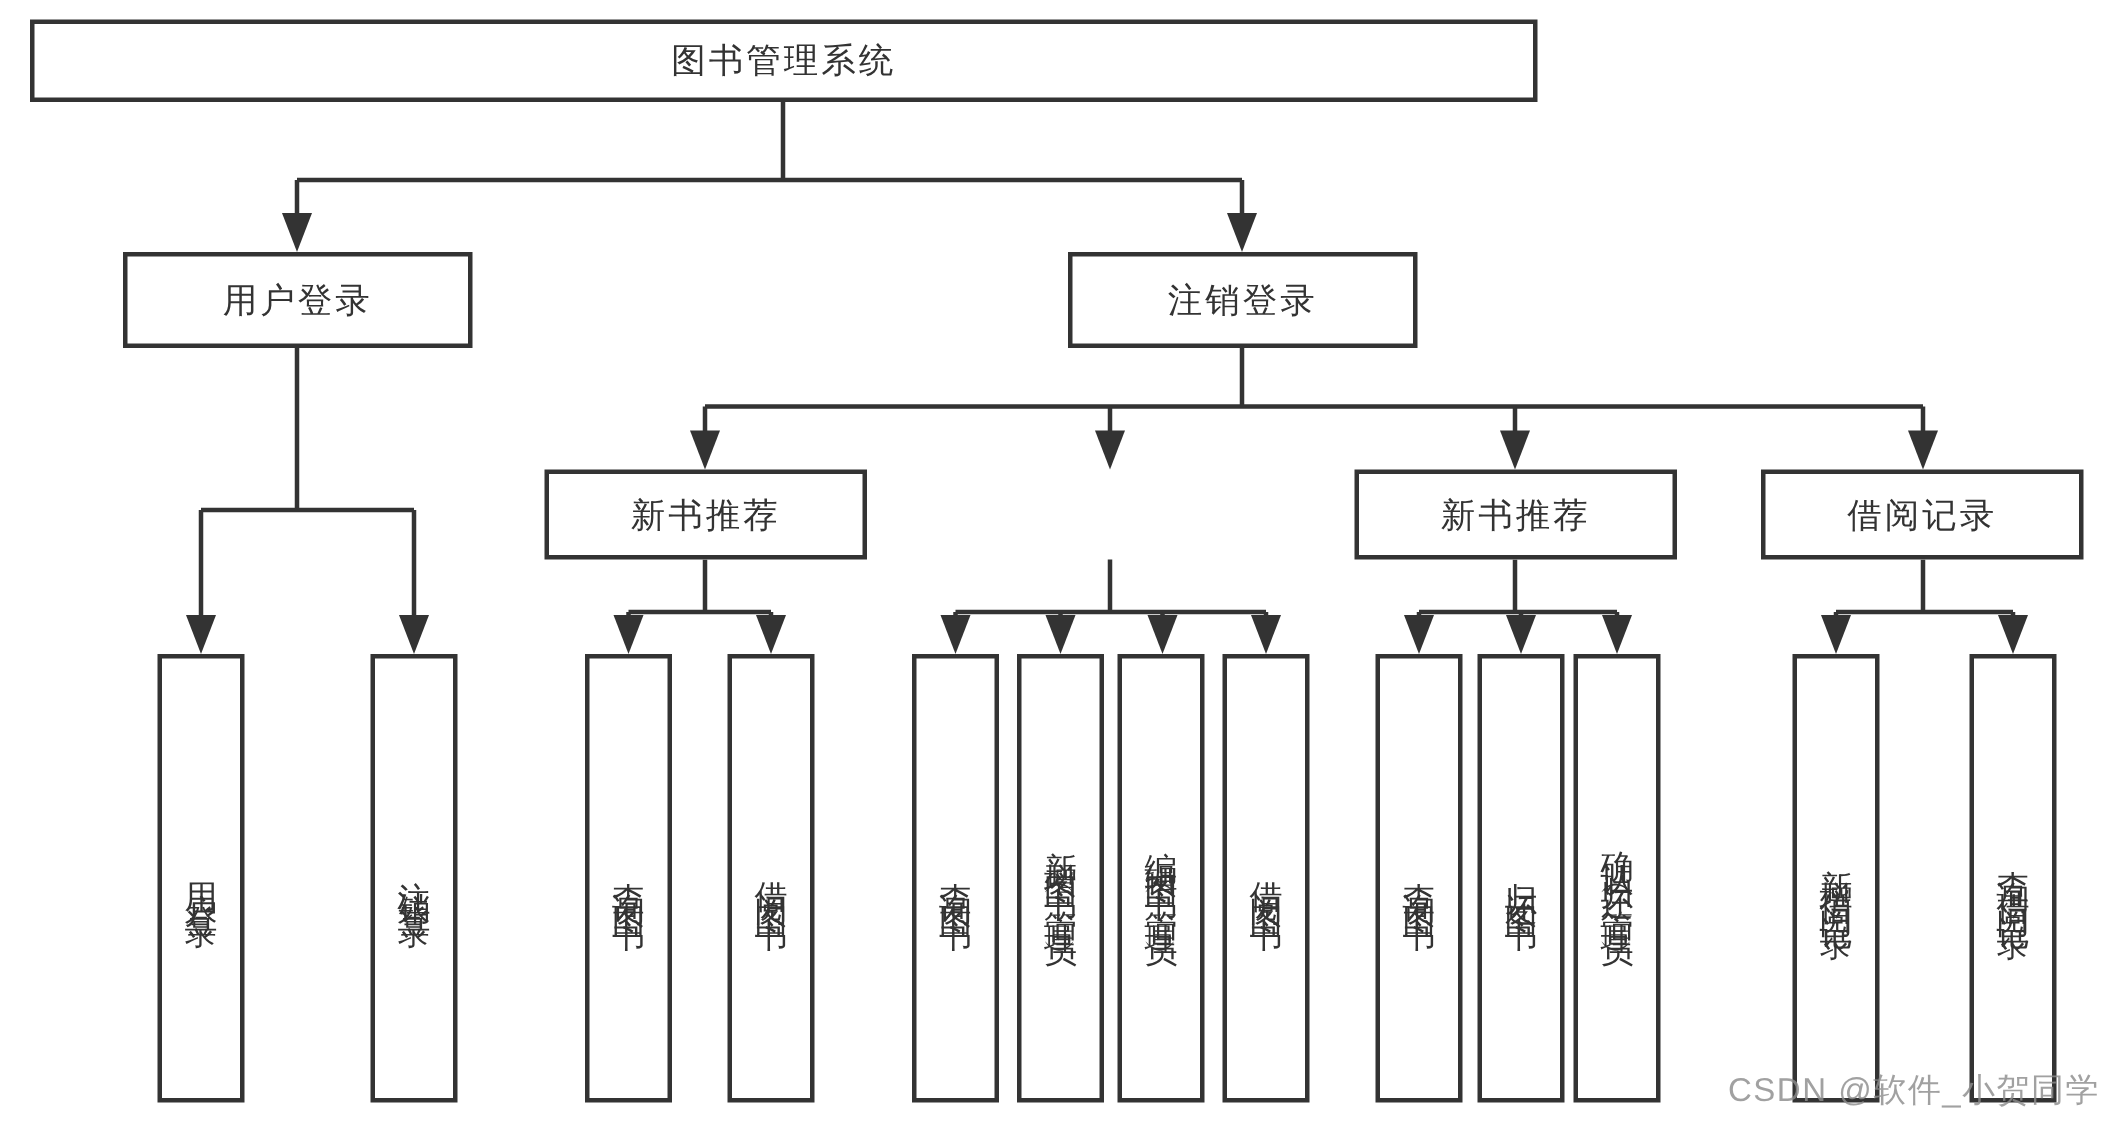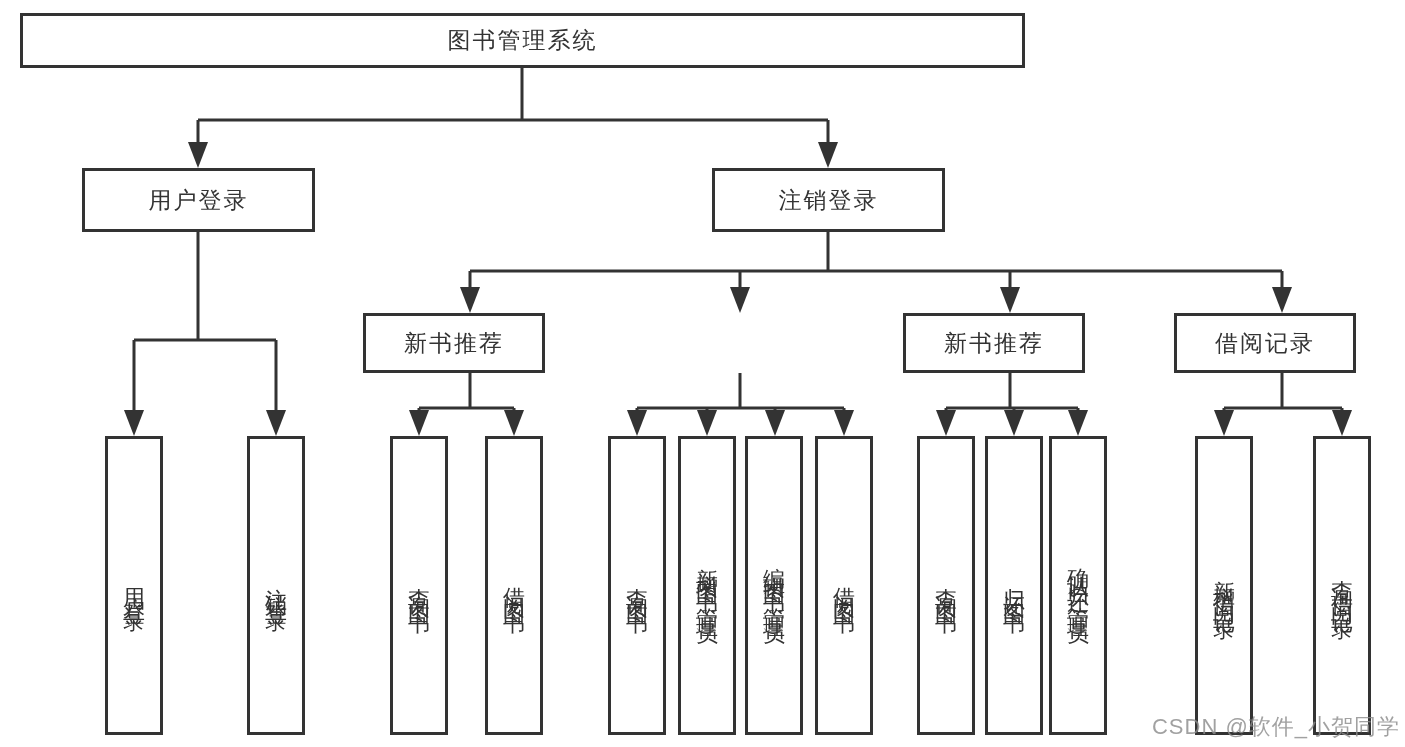--- a/index.html
+++ b/index.html
@@ -39,21 +39,21 @@
   }
   .node.v .lbl {
     writing-mode: vertical-rl;
     font-size: 22px;
     letter-spacing: 8px;
     line-height: 1;
     white-space: normal;
   }
   .node.root { left: 20px; top: 13px; width: 1005px; height: 55px; }
   .node.l2   { top: 168px; width: 233px; height: 64px; }
-  .node.l3   { top: 313px; width: 182px; height: 60px; }
+  .node.l3   { top: 313px; width: 215px; height: 60px; }
   .node.leaf { top: 436px; width: 58px; height: 299px; }
   #watermark {
     position: absolute;
     right: 5px;
     bottom: 5px;
     font-size: 22px;
     color: rgba(140, 140, 140, 0.82);
     letter-spacing: 1px;
     white-space: nowrap;
   }

